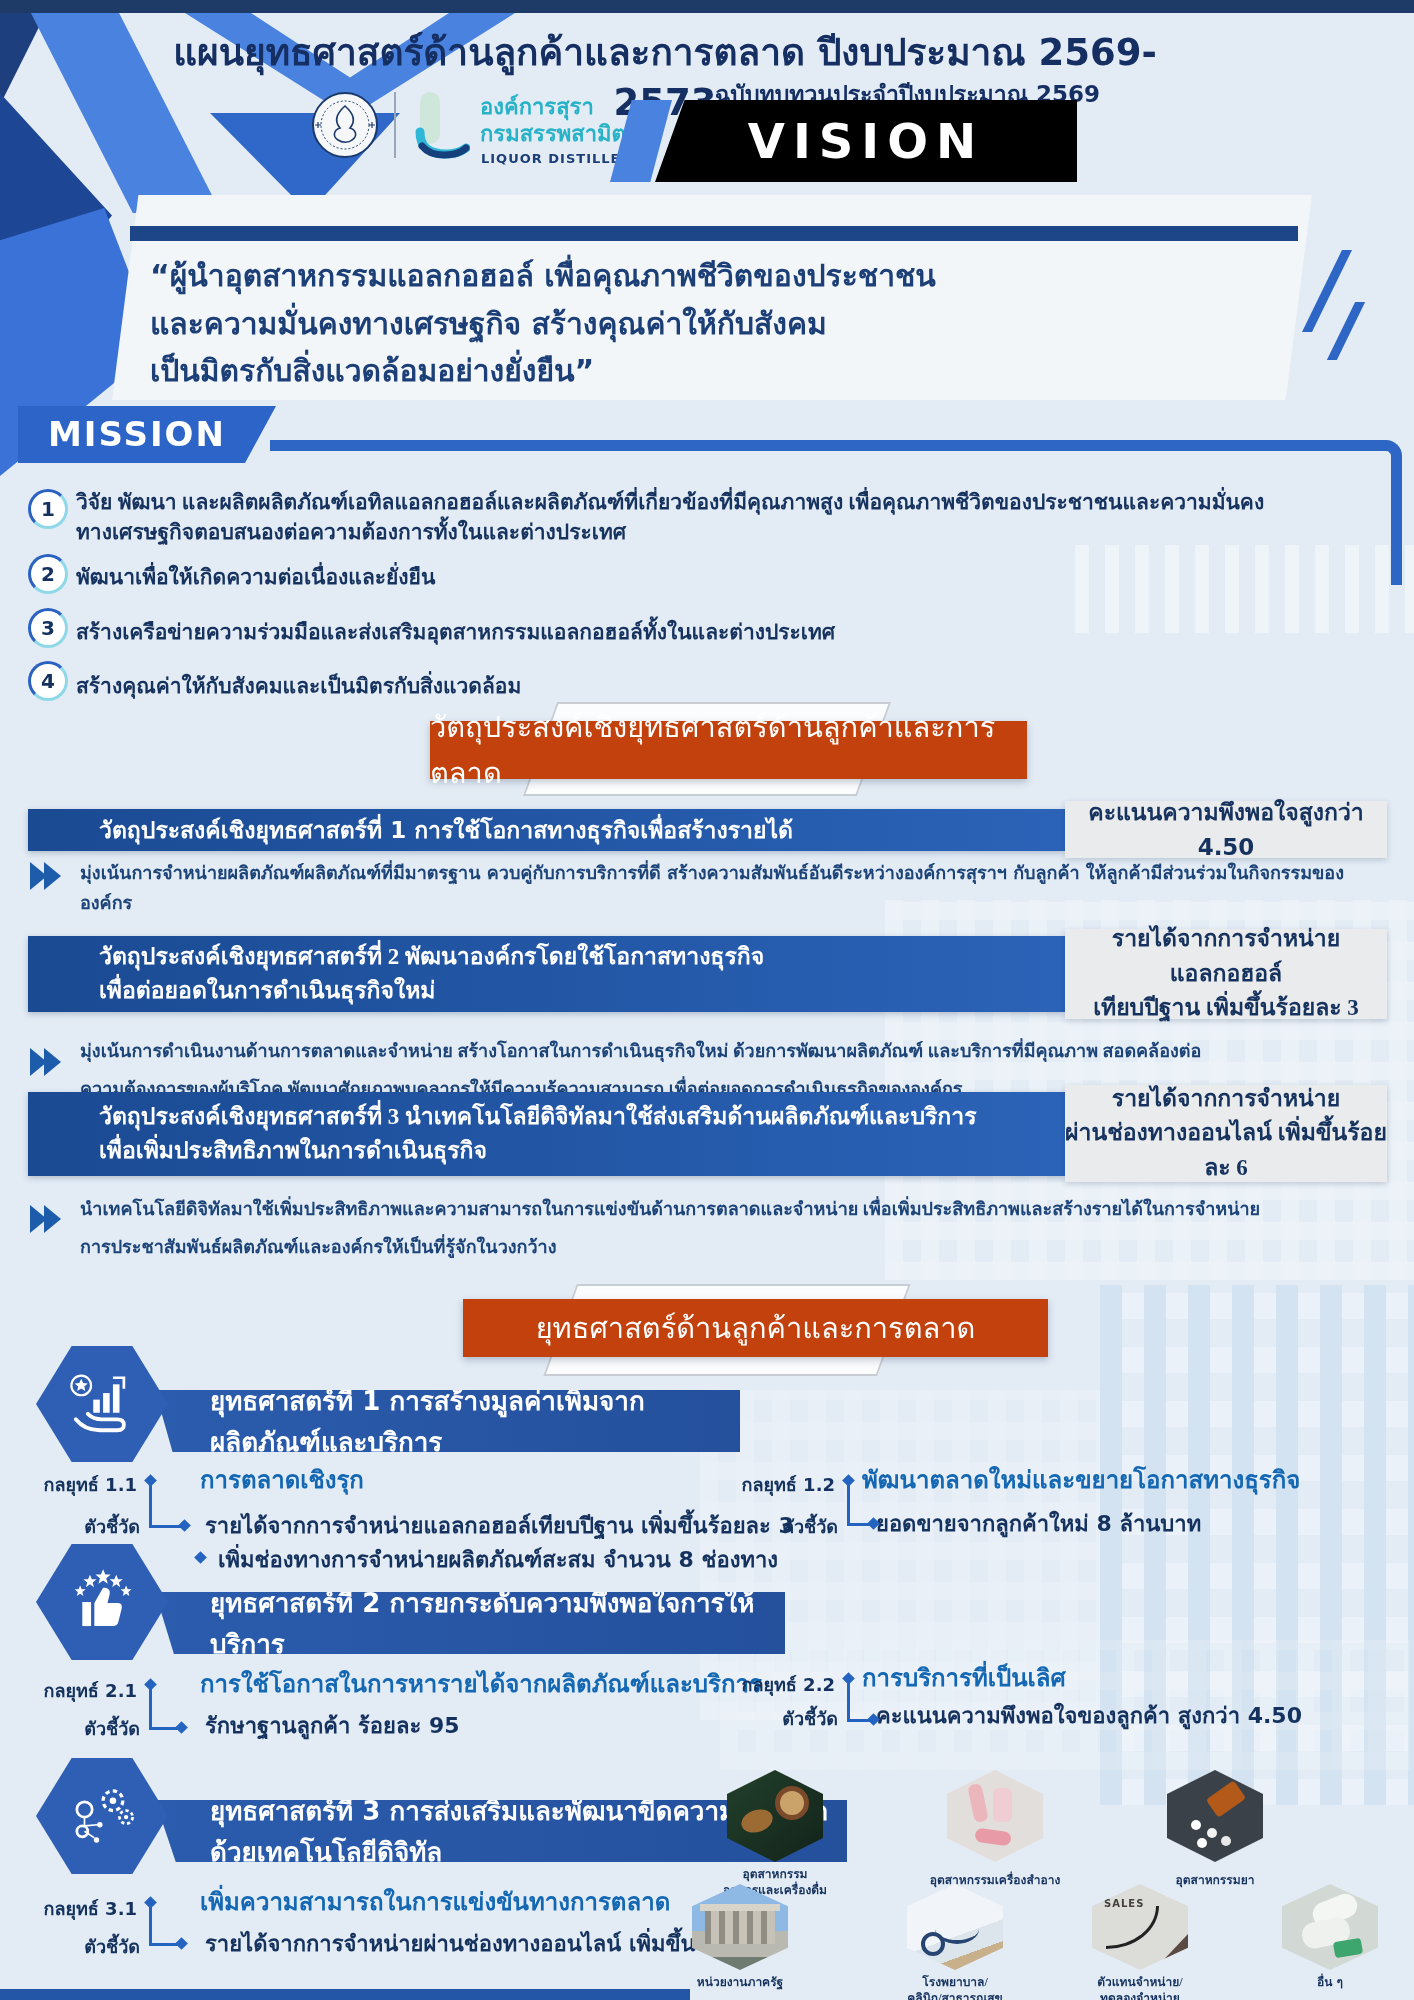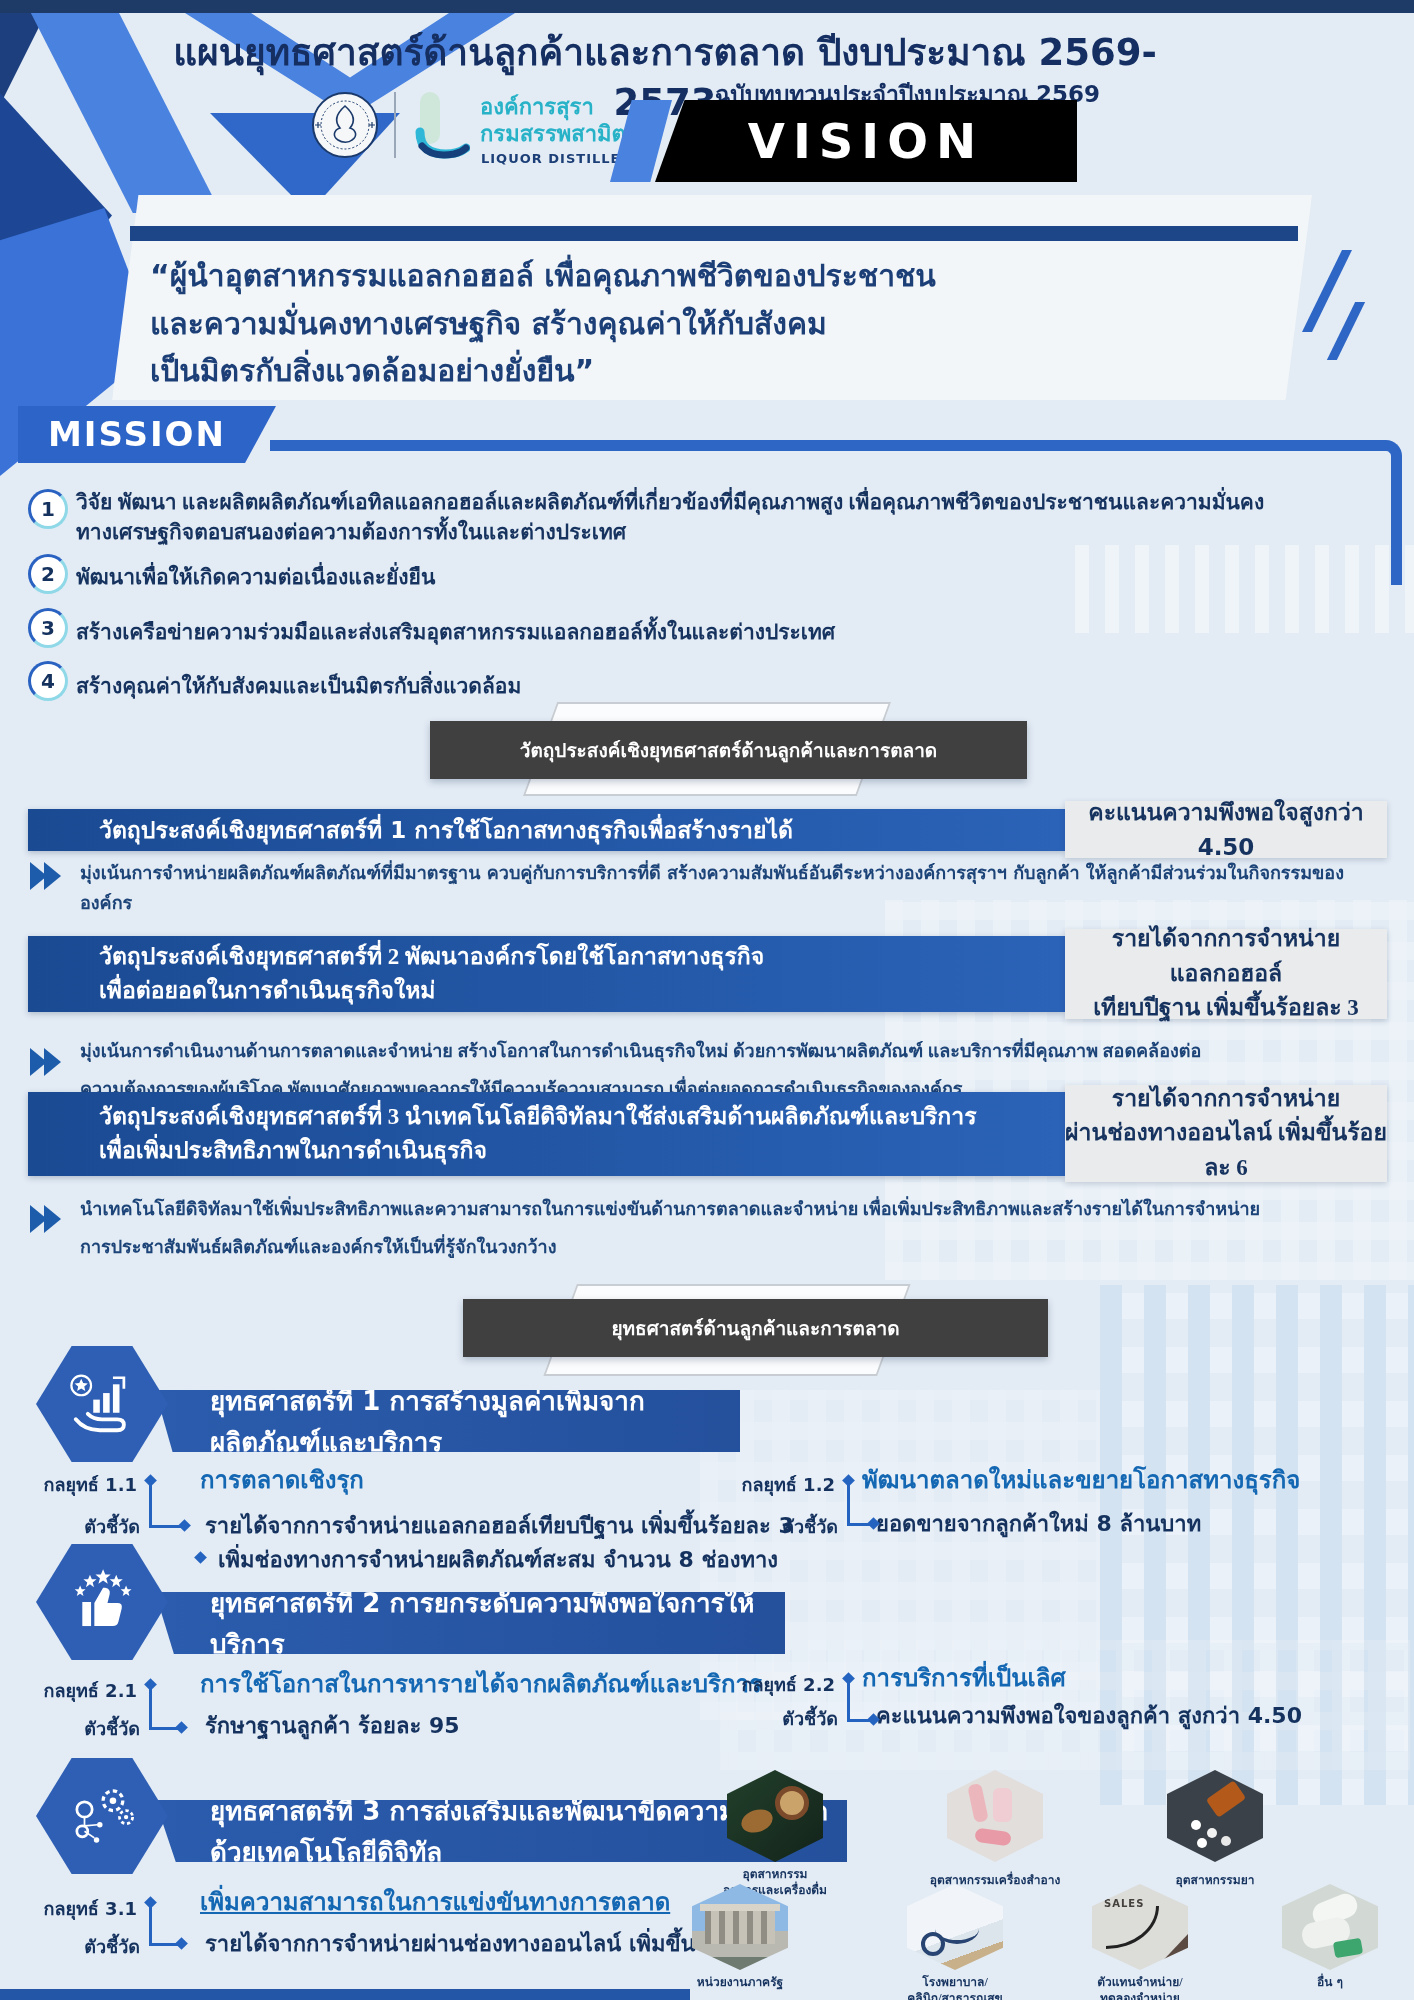--- a/index.html
+++ b/index.html
@@ -45,21 +45,21 @@
       clip-path:polygon(0 0,100% 0,88% 100%,0 100%);color:#fff;font-size:34px;font-weight:800;
       letter-spacing:2px;line-height:57px;padding-left:30px;box-sizing:border-box;}
   .mission-frame{left:270px;top:440px;width:1132px;height:145px;border-top:11px solid #2e66c6;
       border-right:11px solid #2e66c6;border-radius:0 16px 0 0;box-sizing:border-box;}
   .num-circle{width:40px;height:40px;border-radius:50%;background:#fff;border:3px solid #2a62c2;
       border-right-color:#8fd8e8;border-bottom-color:#8fd8e8;box-sizing:border-box;
       display:flex;align-items:center;justify-content:center;font-size:20px;font-weight:800;color:#15325e;}
   .m-text{font-size:21px;font-weight:700;color:#16325e;line-height:1.45;}
   
   .banner-outline{background:#fbfcfd;border:2px solid #c8cdd3;transform:skewX(-20deg);}
-  .section-banner{background:#404040;color:#fff;font-weight:700;font-size:19px;display:flex;
+  .section-banner{background:#c2410c;color:#fff;font-weight:400;font-size:29px;display:flex;
       align-items:center;justify-content:center;box-shadow:0 3px 7px rgba(20,40,80,.25);}
   
   .obj-bar{background:linear-gradient(90deg,#1a4a92,#2b63b8);color:#fff;font-weight:700;font-size:23px;
       display:flex;align-items:center;padding-left:71px;box-sizing:border-box;line-height:1.5;
       box-shadow:0 2px 6px rgba(20,40,80,.25);}
   .obj-kpi{background:#e9ebec;color:#16325e;font-weight:800;font-size:23px;display:flex;align-items:center;
       justify-content:center;text-align:center;line-height:1.5;box-shadow:0 2px 6px rgba(20,40,80,.2);}
   .obj-desc{font-size:18px;font-weight:600;color:#1d4478;line-height:38px;}
   .chev span{position:absolute;width:0;height:0;border-top:14px solid transparent;border-bottom:14px solid transparent;
       border-left:17px solid #1d5cab;}
@@ -259,21 +259,21 @@
       <circle cx="54" cy="33" r="6" fill="none" stroke="#fff" stroke-width="2.5" stroke-dasharray="3 2.5"></circle>
       <circle cx="54" cy="33" r="2" fill="#fff"></circle>
       <circle cx="16" cy="26" r="7" fill="none" stroke="#fff" stroke-width="2.5"></circle>
       <circle cx="14" cy="46" r="5" fill="none" stroke="#fff" stroke-width="2.5"></circle>
       <circle cx="30" cy="40" r="2.5" fill="#fff"></circle>
       <circle cx="27" cy="54" r="2.5" fill="#fff"></circle>
       <path d="M16 33v8m0 0l12-1m-12 6l9 6" stroke="#fff" stroke-width="1.6"></path>
     </svg>
   </div>
   <div class="abs t-label" style="left:42px;top:1894px;">กลยุทธ์ 3.1</div>
-  <div class="abs t-title" style="left:200px;top:1882px;text-decoration:underline;">เพิ่มความสามารถในการแข่งขันทางการตลาด</div>
+  <div class="abs t-title" style="left:200px;top:1882px;">เพิ่มความสามารถในการแข่งขันทางการตลาด</div>
   <div class="abs t-label" style="left:60px;top:1932px;width:80px;">ตัวชี้วัด</div>
   <div class="abs t-kpi" style="left:205px;top:1926px;">รายได้จากการจำหน่ายผ่านช่องทางออนไลน์ เพิ่มขึ้นร้อยละ 6</div>
   <div class="dia" style="left:146px;top:1898px;"></div>
   <div class="vline" style="left:149px;top:1904px;height:42px;"></div>
   <div class="hline" style="left:149px;top:1943px;width:32px;"></div>
   <div class="dia" style="left:177px;top:1939px;"></div>
 
   <div class="abs seg-hex ph-food" style="left:727px;top:1770px;width:96px;height:92px;">
     <div class="abs" style="left:48px;top:16px;width:34px;height:34px;border-radius:50%;background:#caa36b;border:5px solid #7b4a2a;box-sizing:border-box;"></div>
     <div class="abs" style="left:14px;top:40px;width:32px;height:22px;border-radius:50%;background:#9c6a33;transform:rotate(-18deg);"></div>

